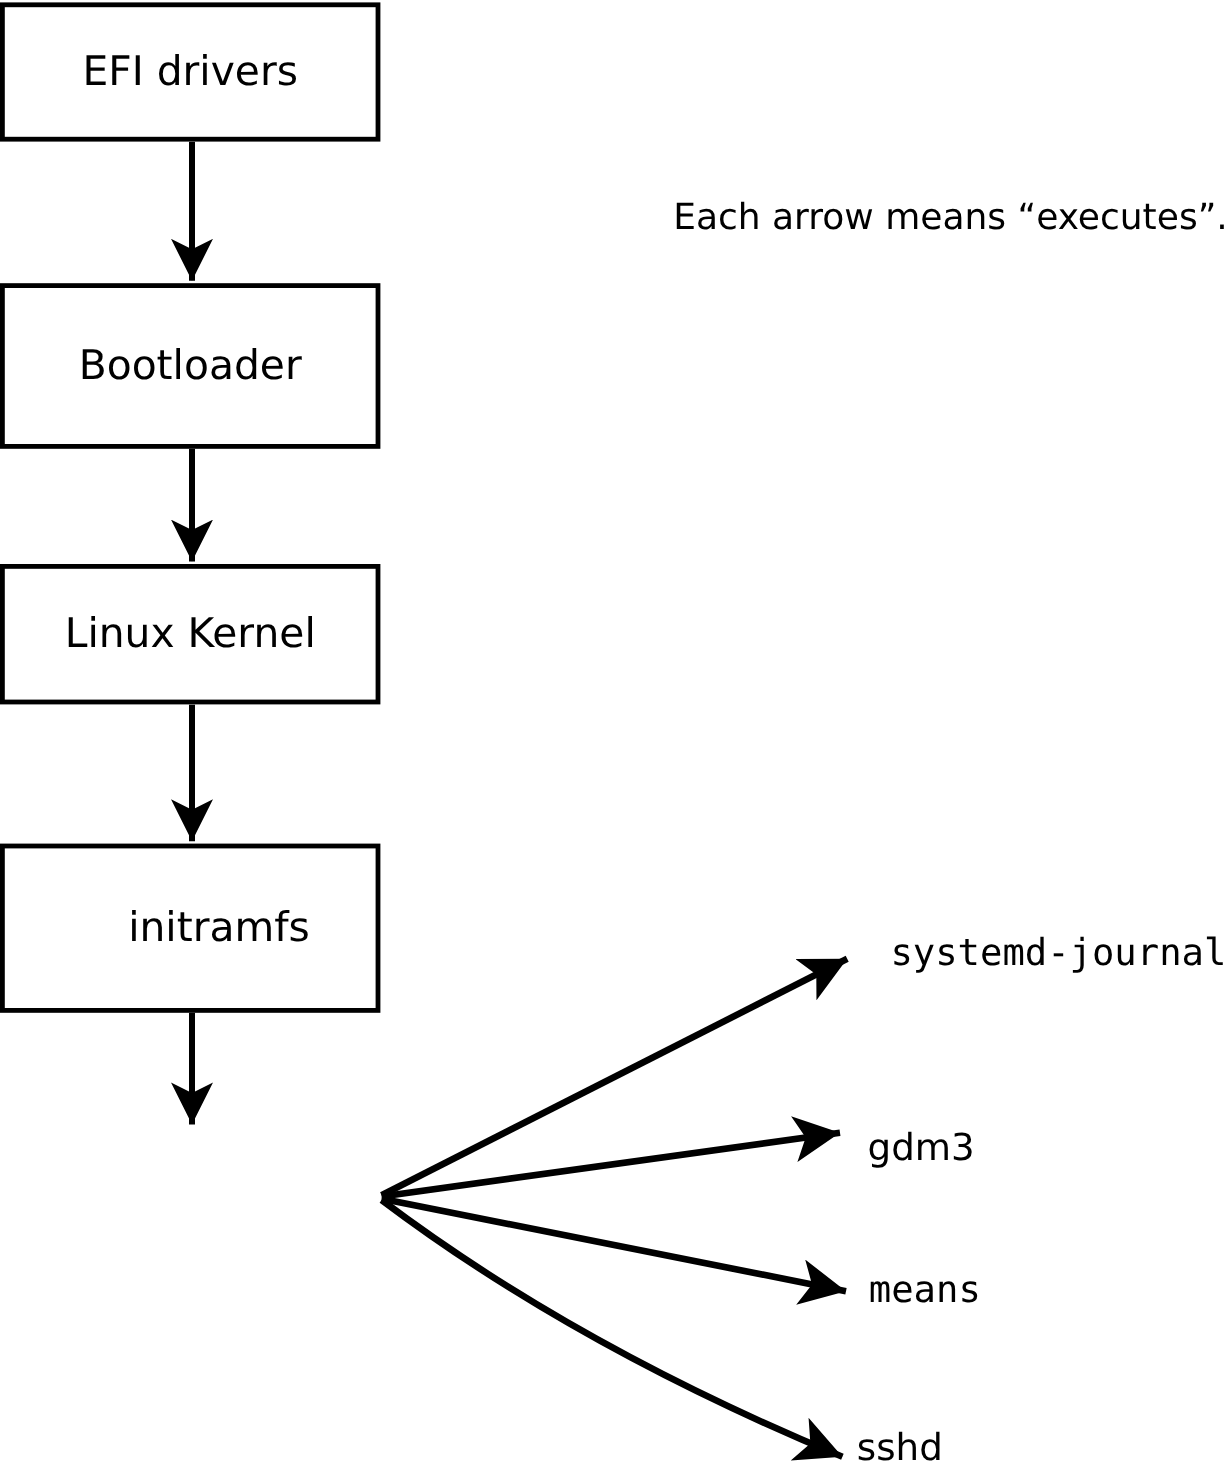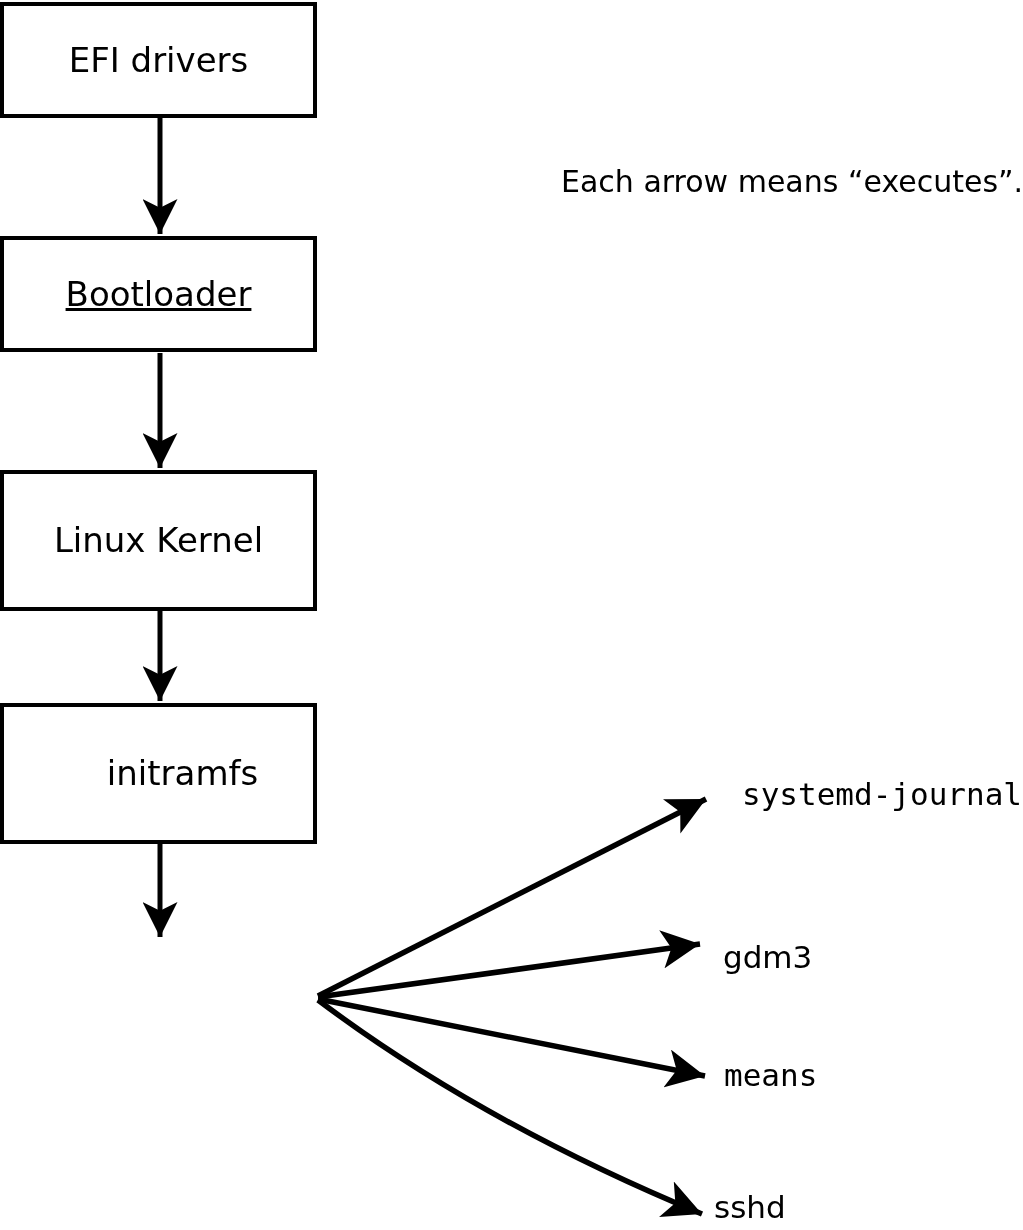--- a/index.html
+++ b/index.html
@@ -28,22 +28,22 @@
     box-sizing: border-box;
     border: 4px solid #000000;
     background: #ffffff;
     display: flex;
     align-items: center;
     justify-content: center;
     font-size: 34px;
     line-height: 1.2;
   }
   .box-1 { top: 2px;   height: 116px; }
-  .box-2 { top: 236px; height: 116px; text-decoration: underline; }
-  .box-3 { top: 470px; height: 141px; }
+  .box-2 { top: 236px; height: 138px; }
+  .box-3 { top: 470px; height: 117px; }
   .box-4 { top: 703px; height: 141px; padding-left: 48px; }
   .box-5 { top: 939px; height: 118px; }
   .svc {
     position: absolute;
     white-space: nowrap;
     line-height: 1.2;
     font-size: 31px;
   }
   .svc-mono { font-family: "DejaVu Sans Mono", monospace; }
   .svc-sans { font-family: "DejaVu Sans", sans-serif; }

